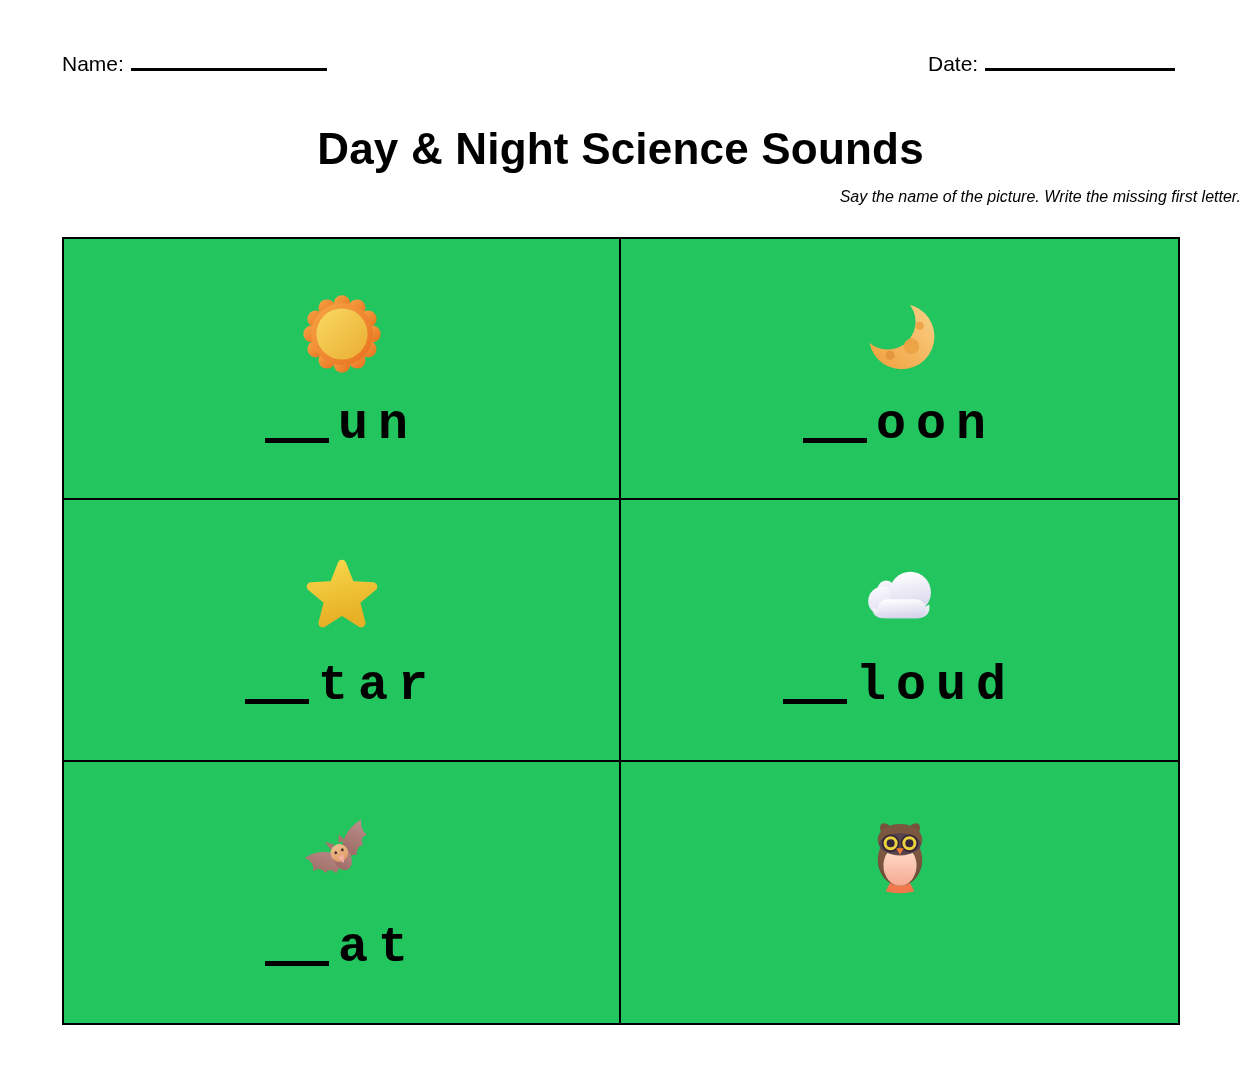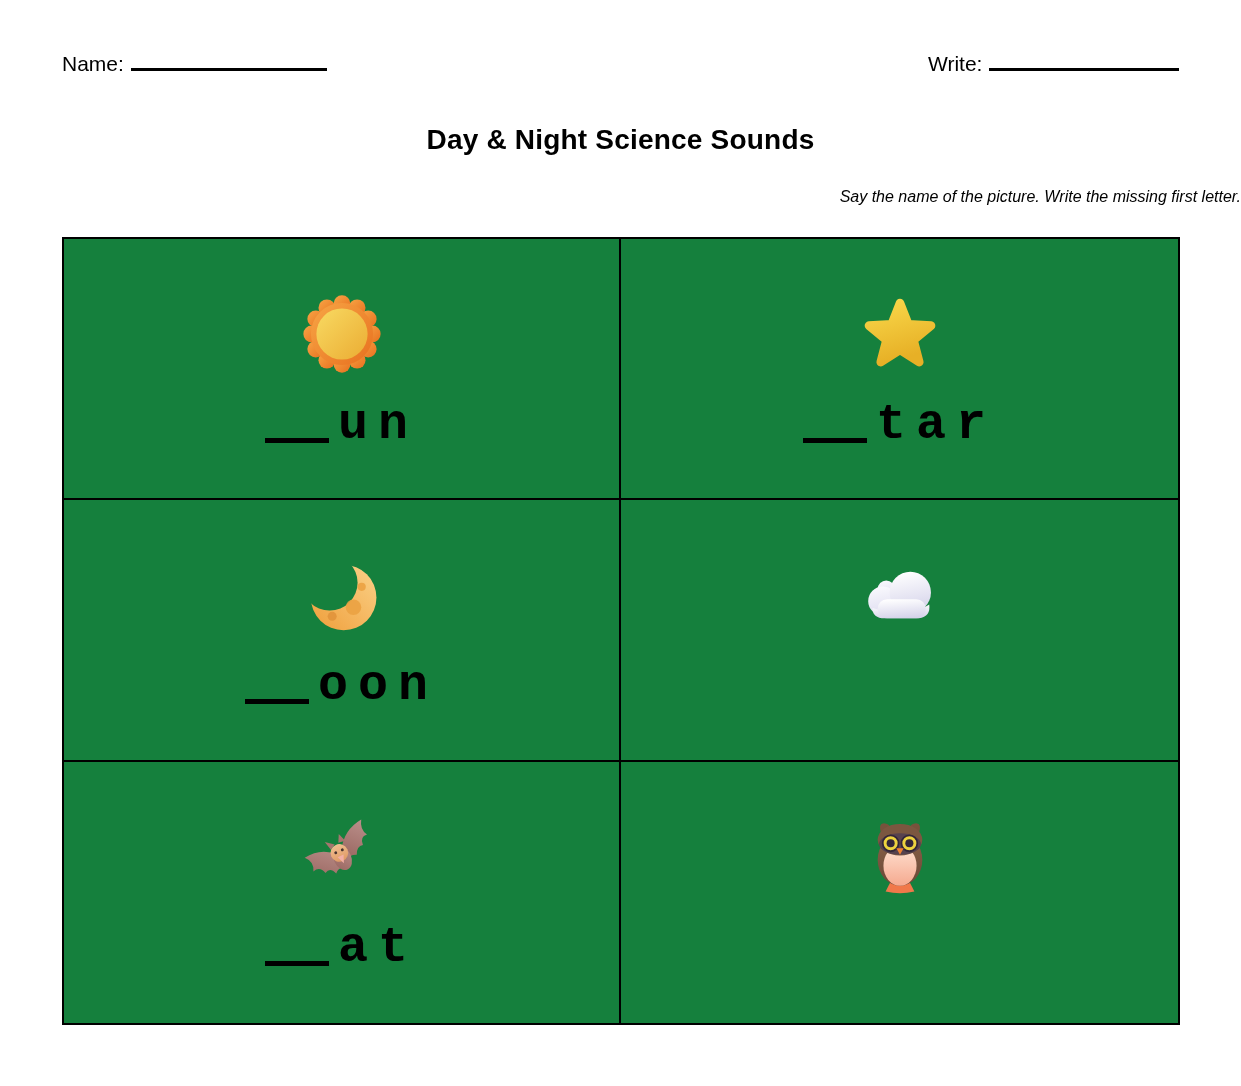--- a/index.html
+++ b/index.html
@@ -7,27 +7,27 @@
     width:1241px;height:1086px;background:#ffffff;position:relative;
     font-family:"Liberation Sans", sans-serif;color:#000;overflow:hidden;
   }
   .hdr-field{position:absolute;top:52px;font-size:21px;white-space:nowrap;}
   .hdr-name{left:62px;}
   .hdr-date{left:928px;}
   .write-line{display:inline-block;height:15px;border-bottom:3px solid #000;vertical-align:baseline;margin-left:7px;}
   .name-line{width:196px;}
   .date-line{width:190px;}
   .title{position:absolute;top:124px;left:0;width:100%;text-align:center;
-    font-size:28px;font-weight:bold;letter-spacing:.2px;}
+    font-size:44px;font-weight:bold;letter-spacing:.2px;}
   .instructions{position:absolute;top:188px;left:0;width:100%;text-align:right;
     font-size:16px;font-style:italic;}
   .grid{
     position:absolute;left:62px;top:237px;width:1118px;height:788px;
     display:grid;grid-template-columns:1fr 1fr;grid-template-rows:1fr 1fr 1fr;
-    border:2px solid #000;box-sizing:border-box;background:#15803d;
+    border:2px solid #000;box-sizing:border-box;background:#22c55e;
   }
   .cell{
     border-right:2px solid #000;border-bottom:2px solid #000;box-sizing:border-box;
     display:flex;flex-direction:column;align-items:center;padding-top:50px;
   }
   .cell:nth-child(2n){border-right:none;}
   .cell:nth-child(5),.cell:nth-child(6){border-bottom:none;}
   .icon-box{height:90px;display:flex;align-items:center;justify-content:center;}
   .word{
     margin-top:18px;font-family:"Liberation Mono", monospace;font-weight:bold;
@@ -38,21 +38,21 @@
     transform:translateY(5px);margin-right:9px;
   }
 </style>
 </head>
 <body>
 
 <div class="hdr-field hdr-name">
   <span>Name:</span><span class="write-line name-line"></span>
 </div>
 <div class="hdr-field hdr-date">
-  <span>Write:</span><span class="write-line date-line"></span>
+  <span>Date:</span><span class="write-line date-line"></span>
 </div>
 
 <div class="title">Day &amp; Night Science Sounds</div>
 <div class="instructions">Say the name of the picture. Write the missing first letter.</div>
 
 <div class="grid">
 
   <div class="cell">
     <div class="icon-box">
       <svg width="84" height="84" viewBox="0 0 100 100">
@@ -82,35 +82,20 @@
           <circle cx="50" cy="50" r="37"></circle>
         </g>
         <circle cx="50" cy="50" r="30.5" fill="url(#sunCore)"></circle>
       </svg>
     </div>
     <div class="word"><span class="blank"></span><span>un</span></div>
   </div>
 
   <div class="cell">
     <div class="icon-box">
-      <svg width="86" height="86" viewBox="0 0 100 100">
-        <defs>
-          <linearGradient id="starGrad" x1="0" y1="0" x2="0.3" y2="1">
-            <stop offset="0" stop-color="#F9D84A"></stop>
-              <stop offset="1" stop-color="#E7B026"></stop>
-          </linearGradient>
-        </defs>
-        <path d="M50,14 L59.7,38.7 L86.1,40.3 L65.7,57.1 L72.4,82.7 L50,68.5 L27.6,82.7 L34.3,57.1 L13.9,40.3 L40.3,38.7 Z" fill="url(#starGrad)" stroke="url(#starGrad)" stroke-width="10" stroke-linejoin="round"></path>
-      </svg>
-    </div>
-    <div class="word"><span class="blank"></span><span>tar</span></div>
-  </div>
-
-  <div class="cell">
-    <div class="icon-box">
       <svg width="82" height="82" viewBox="0 0 100 100">
         <defs>
           <linearGradient id="moonG" x1="1" y1="0" x2="0" y2="1">
             <stop offset="0" stop-color="#FBD霓388" stop-opacity="0"></stop>
           </linearGradient>
           <linearGradient id="moonGrad" x1="1" y1="0" x2="0" y2="1">
             <stop offset="0" stop-color="#FBD289"></stop>
               <stop offset="1" stop-color="#EF9E3A"></stop>
           </linearGradient>
           <mask id="moonCut">
@@ -118,20 +103,35 @@
             <circle cx="35" cy="35" r="34" fill="#000"></circle>
           </mask>
         </defs>
         <circle cx="52" cy="53" r="40" fill="url(#moonGrad)" mask="url(#moonCut)"></circle>
         <circle cx="74" cy="40" r="5" fill="#EBA242" opacity="0.9"></circle>
         <circle cx="64" cy="65" r="9.5" fill="#EBA242" opacity="0.9"></circle>
         <circle cx="38" cy="76" r="5.5" fill="#E1933B" opacity="0.9"></circle>
       </svg>
     </div>
     <div class="word"><span class="blank"></span><span>oon</span></div>
+  </div>
+
+  <div class="cell">
+    <div class="icon-box">
+      <svg width="86" height="86" viewBox="0 0 100 100">
+        <defs>
+          <linearGradient id="starGrad" x1="0" y1="0" x2="0.3" y2="1">
+            <stop offset="0" stop-color="#F9D84A"></stop>
+              <stop offset="1" stop-color="#E7B026"></stop>
+          </linearGradient>
+        </defs>
+        <path d="M50,14 L59.7,38.7 L86.1,40.3 L65.7,57.1 L72.4,82.7 L50,68.5 L27.6,82.7 L34.3,57.1 L13.9,40.3 L40.3,38.7 Z" fill="url(#starGrad)" stroke="url(#starGrad)" stroke-width="10" stroke-linejoin="round"></path>
+      </svg>
+    </div>
+    <div class="word"><span class="blank"></span><span>tar</span></div>
   </div>
 
   <div class="cell">
     <div class="icon-box">
       <svg width="86" height="64" viewBox="0 0 100 74">
         <defs>
           <linearGradient id="cloudGrad" x1="0.3" y1="0" x2="0.5" y2="1">
             <stop offset="0" stop-color="#FFFFFF"></stop>
               <stop offset="1" stop-color="#D5D3EA"></stop>
           </linearGradient>
@@ -140,20 +140,21 @@
               <stop offset="1" stop-color="#DEDCF0"></stop>
           </linearGradient>
         </defs>
         <circle cx="34" cy="30" r="10" fill="url(#cloudGrad2)"></circle>
         <circle cx="30" cy="44" r="17" fill="url(#cloudGrad2)"></circle>
         <circle cx="62" cy="34" r="24" fill="url(#cloudGrad)"></circle>
         <path d="M18,52 Q18,64 32,64 L72,64 Q86,62 84,48 Q70,58 50,56 Q30,56 18,52 Z" fill="url(#cloudGrad)"></path>
         <rect x="24" y="42" width="56" height="22" rx="11" fill="url(#cloudGrad)"></rect>
       </svg>
     </div>
+    <div class="word"><span class="blank"></span><span>loud</span></div>
   </div>
 
   <div class="cell">
     <div class="icon-box">
       <svg width="88" height="80" viewBox="0 0 110 96">
         <defs>
           <linearGradient id="batWing" x1="1" y1="0" x2="0" y2="1">
             <stop offset="0" stop-color="#BA8F8A"></stop>
               <stop offset="1" stop-color="#99655F"></stop>
           </linearGradient>

